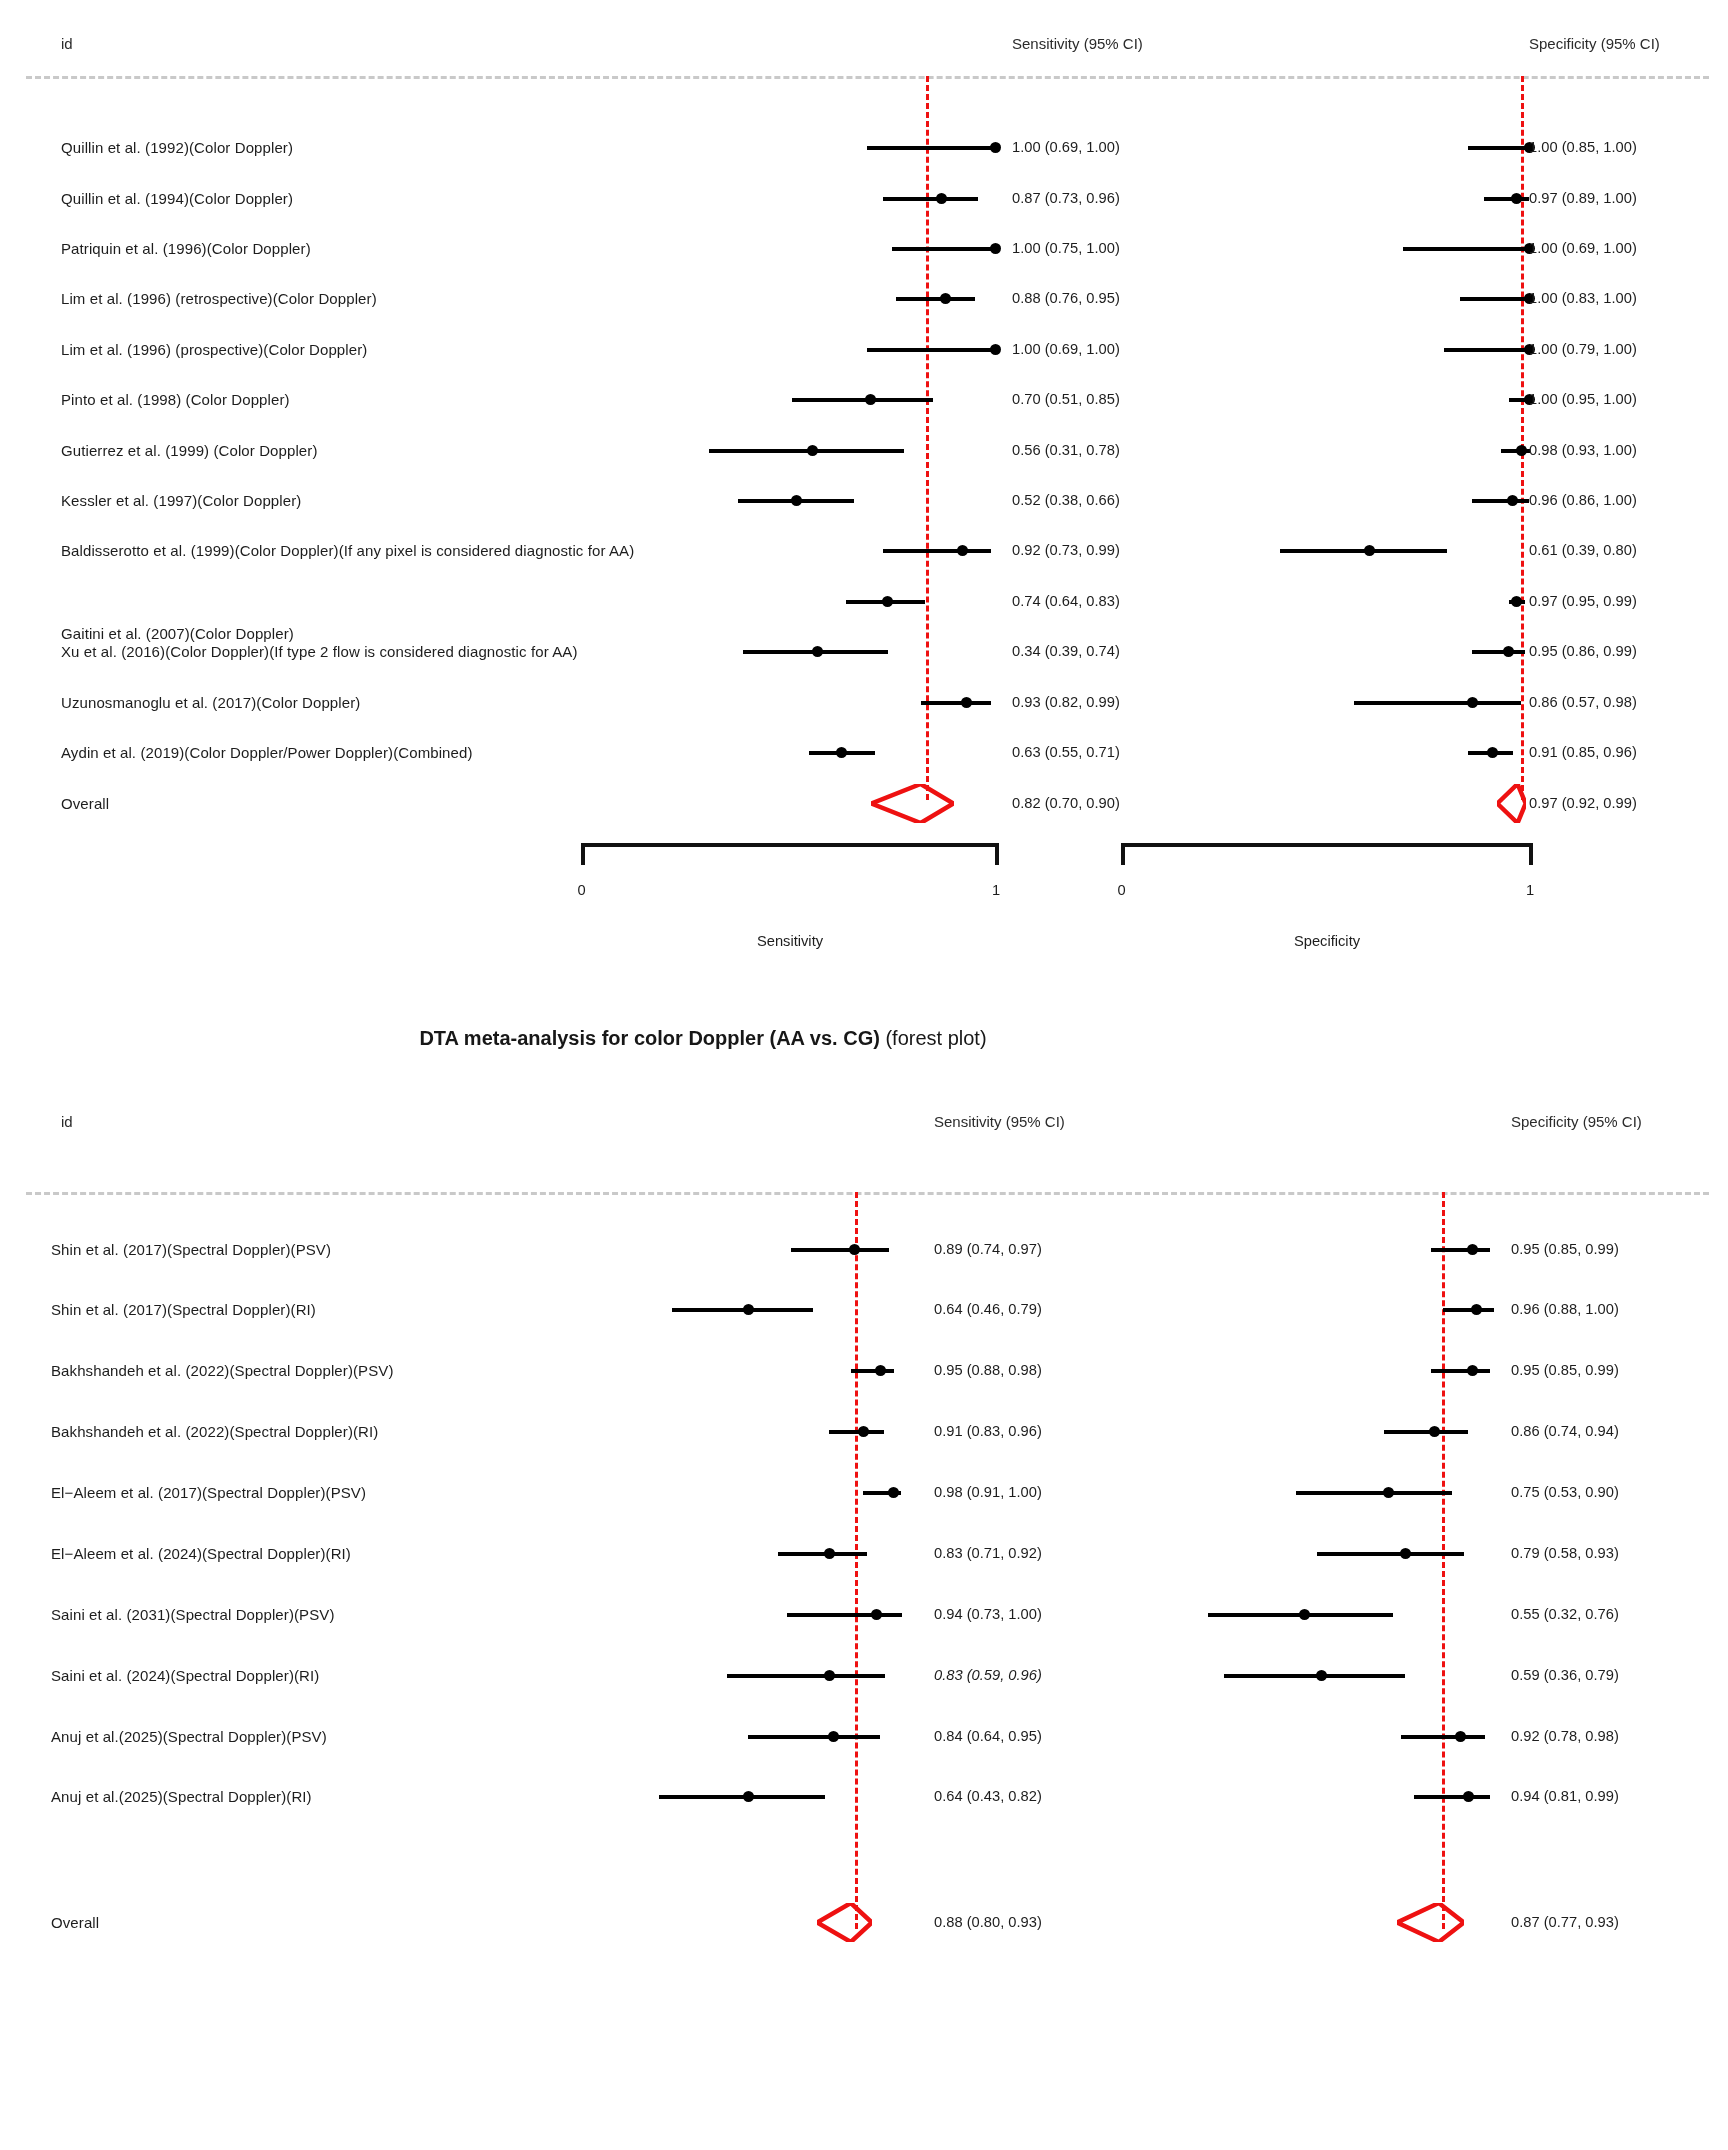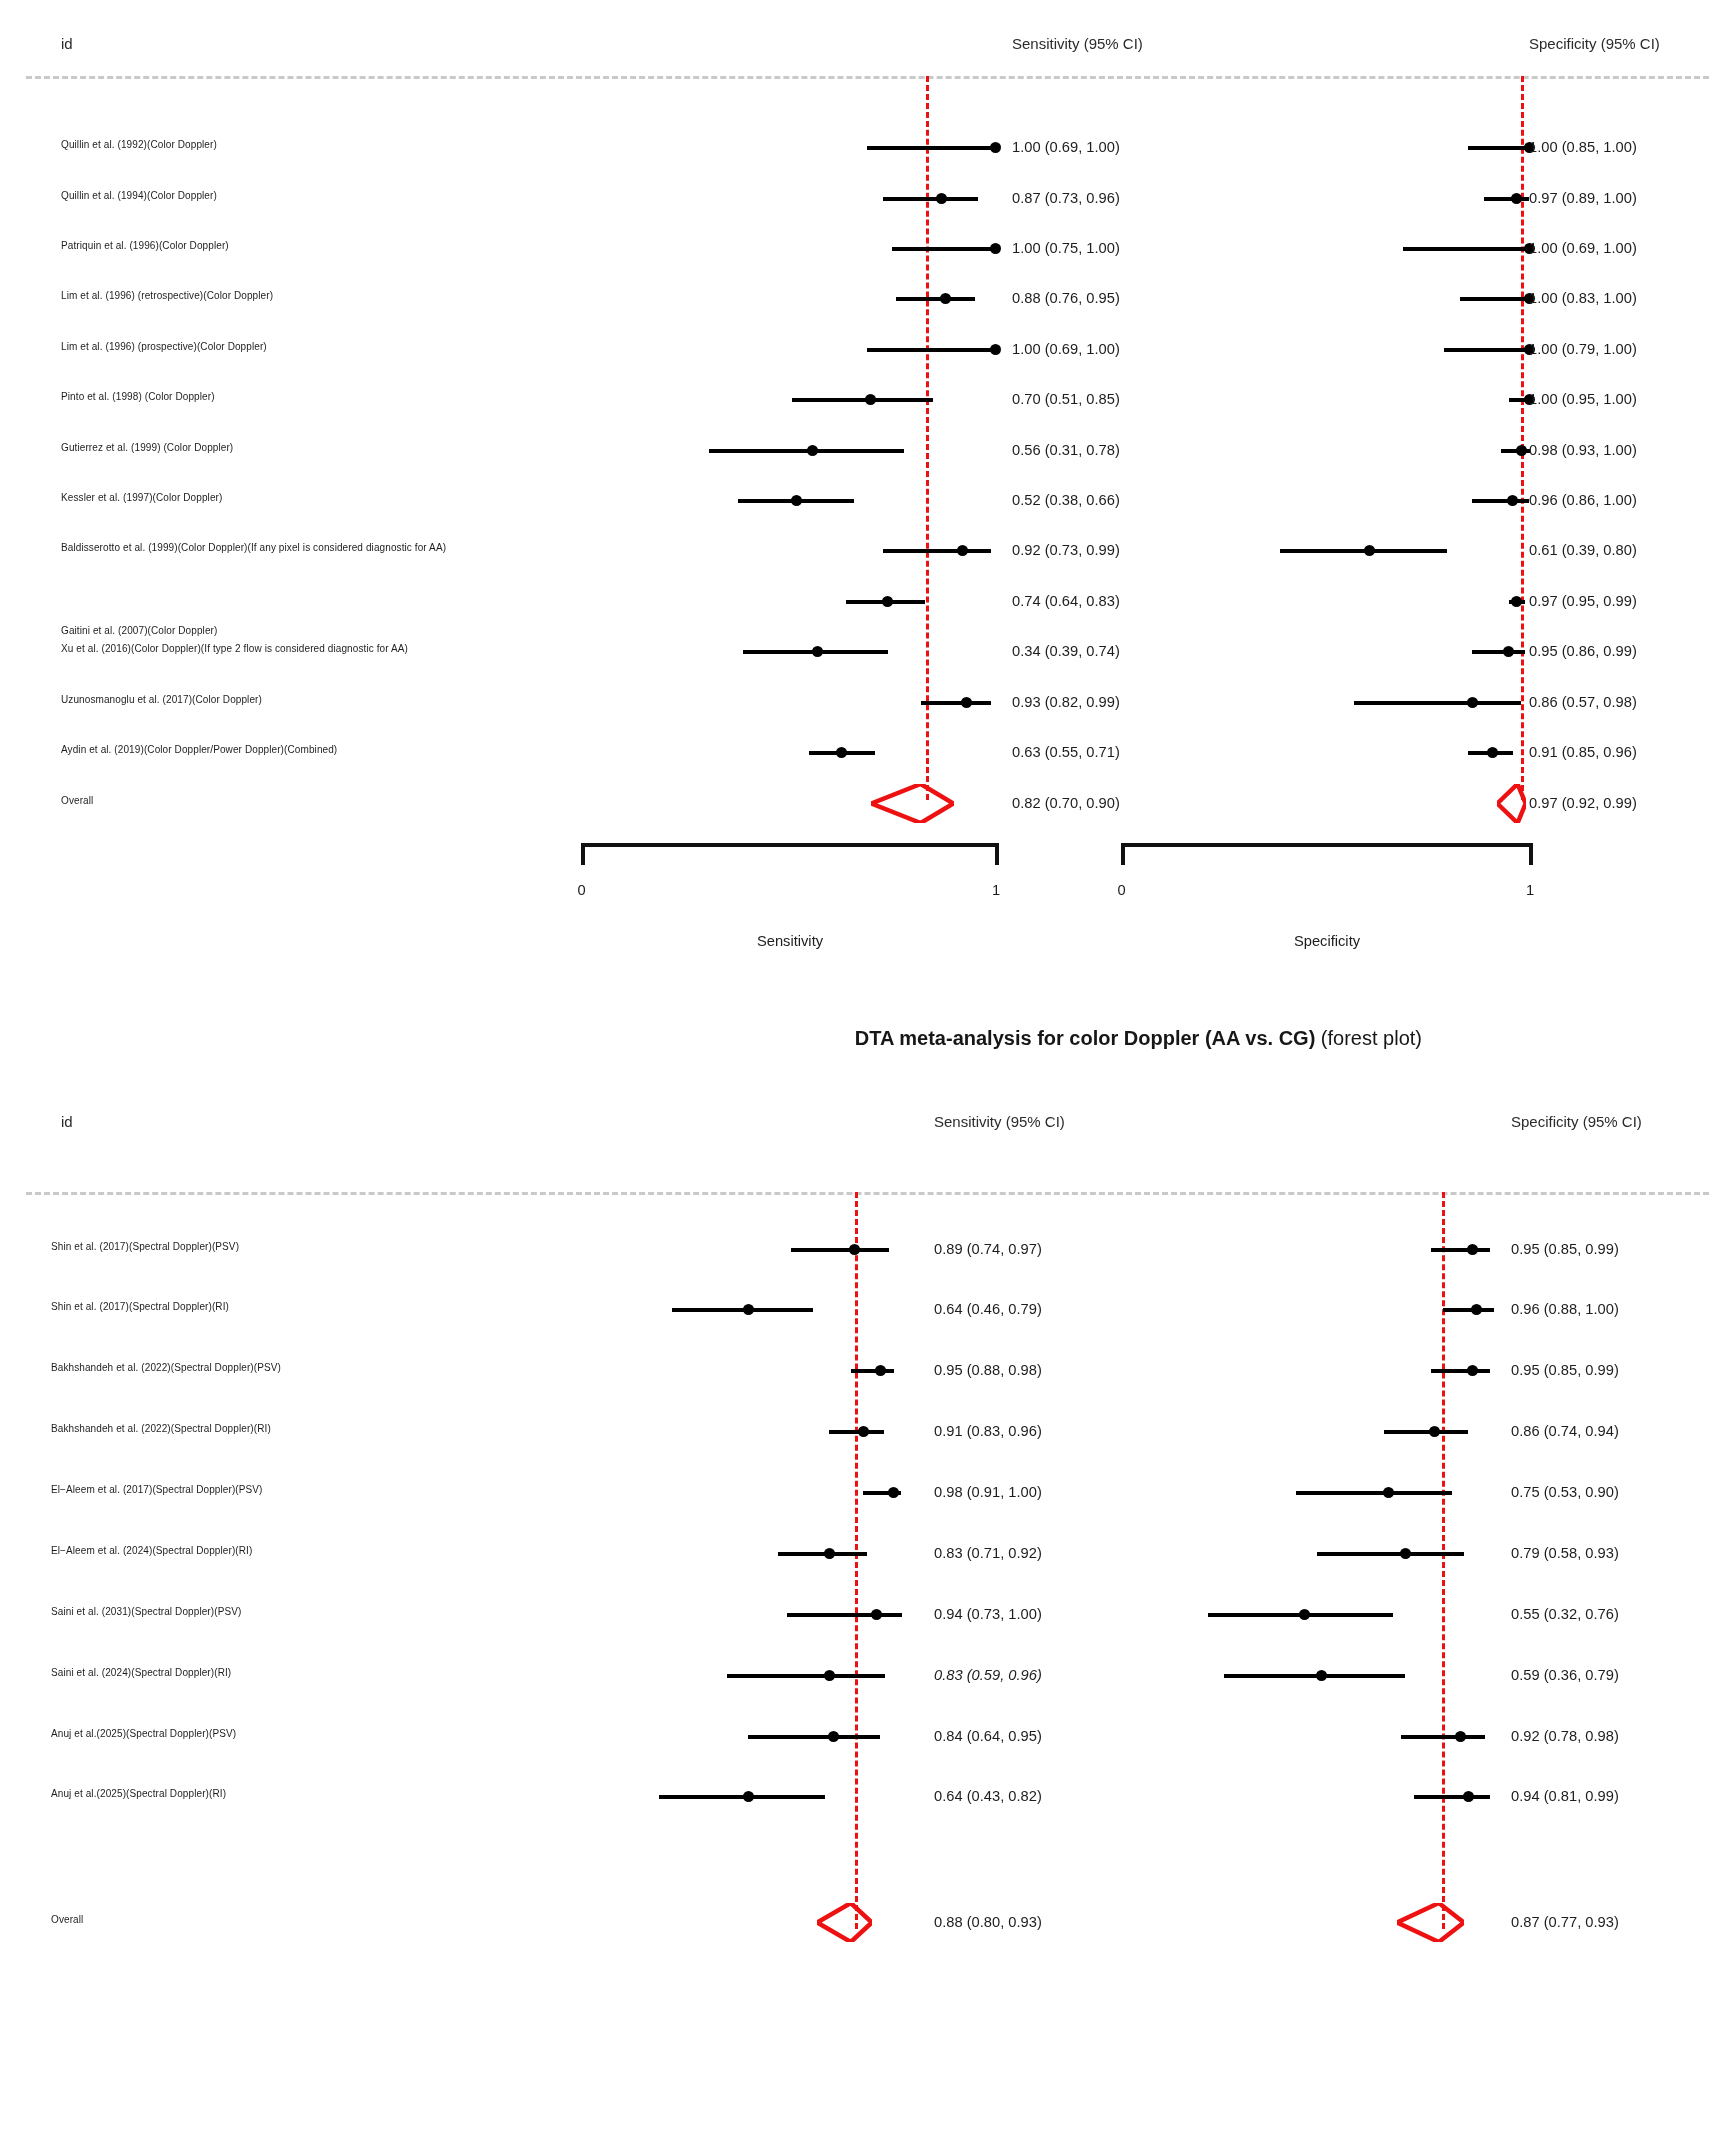--- a/index.html
+++ b/index.html
@@ -22,21 +22,21 @@
 
   .rule {
     position:absolute; left:26px; width:1683px; height:0;
     border-top: 3.5px dashed #c9c9c9;
   }
 
   
   .row { position:absolute; left:0; width:1728px; height:0; }
   .label {
     position:absolute; left:61px; top:-9px;
-    font-size:10px; color:#1d1d1d; white-space:nowrap;
+    font-size:15px; color:#1d1d1d; white-space:nowrap;
     letter-spacing:0.1px;
   }
   .val {
     position:absolute; top:-9px;
     font-size:14.7px; color:#1d1d1d; white-space:nowrap;
   }
   .val-sens { left:1012px; }
   .val-spec { left:1529px; }
 
   
@@ -66,22 +66,22 @@
     position:absolute; top:39px; font-size:14.7px; color:#1d1d1d;
   }
   .axis .title {
     position:absolute; top:90px; font-size:14.7px; color:#1d1d1d;
     transform: translateX(-50%);
     white-space:nowrap;
   }
 
   
   .caption {
-    position:absolute; width:1406px; text-align:right;
-    font-size:20px; color:#171717;margin-left:16px;
+    position:absolute; width:1406px; text-align:center;
+    font-size:20px; color:#171717;
   }
   .caption b { font-weight:700; }
   .caption span.reg { font-weight:400; }
 </style>
 </head>
 <body>
 
 <div class="panel" id="panel0" style="top:0px; height:1073px;">
   <div class="hdr hdr-id" style="top:35px;">id</div>
   <div class="hdr hdr-sens" style="top:35px;">Sensitivity (95% CI)</div>

